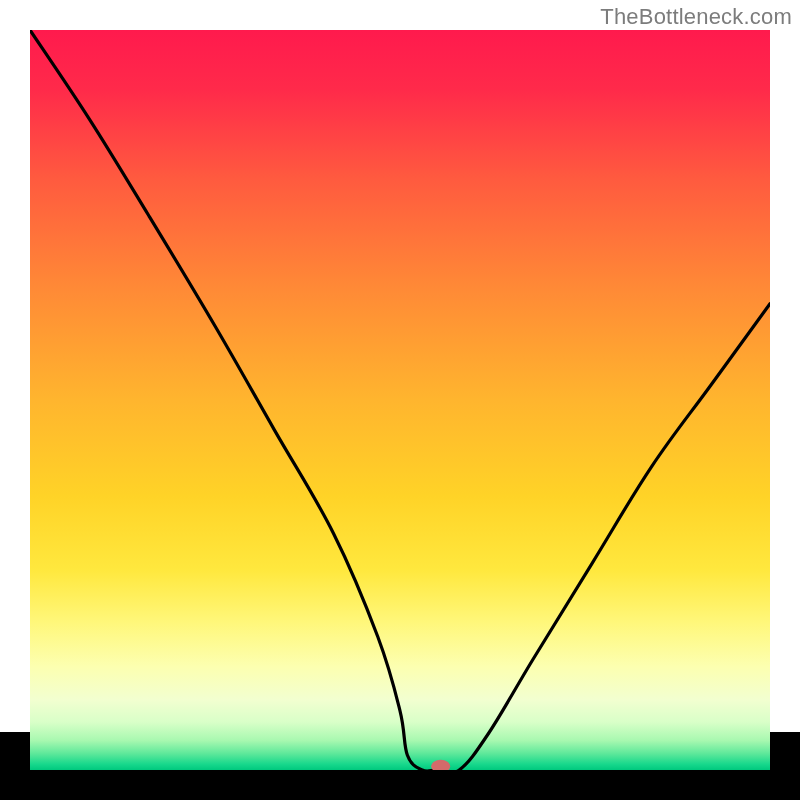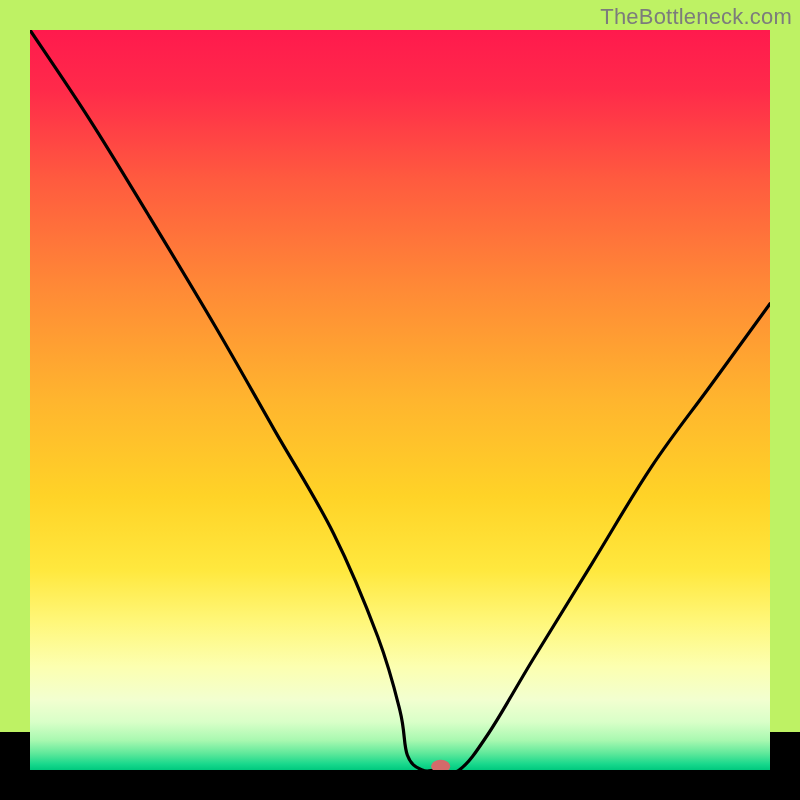--- a/index.html
+++ b/index.html
@@ -8,21 +8,21 @@
     width: 800px;
     height: 800px;
     overflow: hidden;
     background: #000;
     font-family: Arial, Helvetica, sans-serif;
   }
   .frame {
     position: relative;
     width: 800px;
     height: 732px;
-    background: #bef264;
+    background: #ffffff;
   }
   .plot {
     position: absolute;
     left: 30px;
     top: 30px;
     width: 740px;
     height: 740px;
   }
   .watermark {
     position: absolute;

